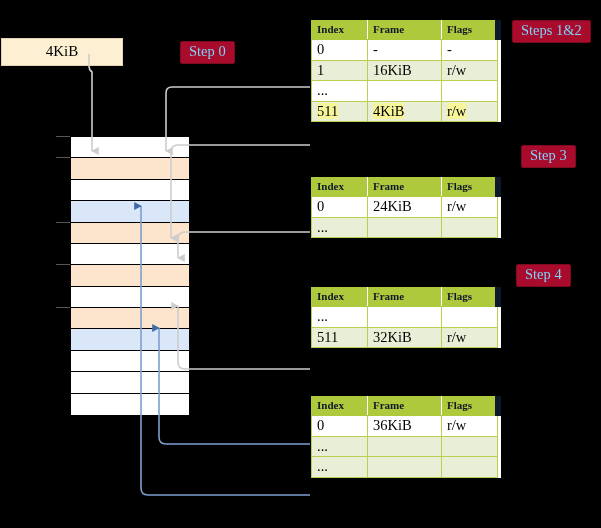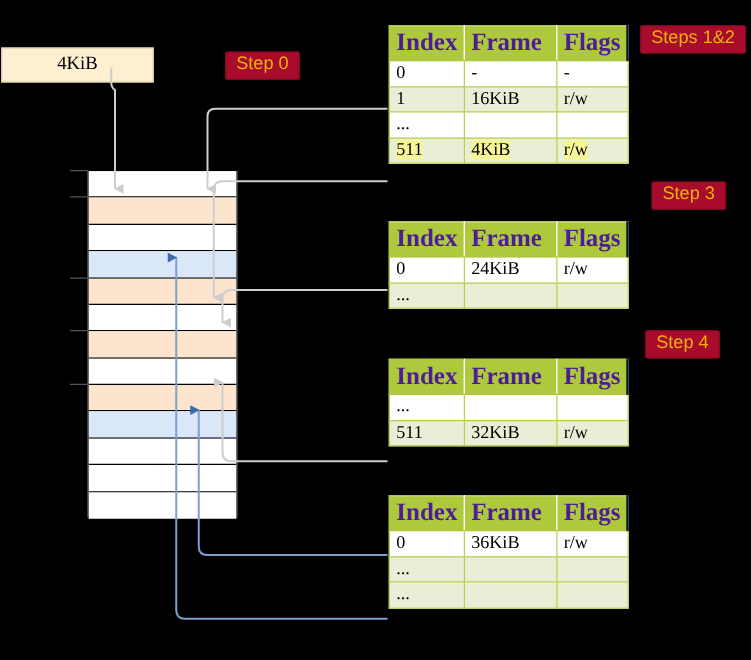--- a/index.html
+++ b/index.html
@@ -7,45 +7,45 @@
        font-family:"Liberation Serif","DejaVu Serif",serif;color:#000;}
   #stage{position:absolute;left:0;top:0;width:601px;height:528px;}
 
   
   .ptable{position:absolute;border-collapse:collapse;
           border:1px solid #cfcfcf;background:#fff;
           font-size:14.5px;line-height:1;}
   .ptable td,.ptable th{border:1px solid #b9cf4e;padding:2px 5px 3px 5px;
           text-align:left;vertical-align:middle;height:19px;box-sizing:border-box;
           font-weight:normal;white-space:nowrap;}
-  .ptable th{background:#aec93c;color:#4c1d95;font-weight:bold;
+  .ptable th{background:#aec93c;color:#0f172a;font-weight:bold;
           border-color:#aec93c;border-right:1px solid #ffffff;
-          font-size:20px;padding-top:3px;padding-bottom:4px;}
-  .ptable th:last-child{border-right:2px solid #0f172a;}
+          font-size:11px;padding-top:3px;padding-bottom:4px;}
+  .ptable th:last-child{border-right:6px solid #0f172a;}
   .ptable tr.alt td{background:#e9eed6;}
   .ptable tr.plain td{background:#ffffff;}
   .ptable td.hl span{background:#f7f59a;}
   .col-i{width:56px;}
   .col-f{width:74px;}
   .col-g{width:56px;}
 
   
   #memcol{position:absolute;left:70px;top:136px;width:120px;height:278px;
           border:1.5px solid #000;box-sizing:border-box;background:#fff;}
   .mrow{position:absolute;left:0;width:100%;box-sizing:border-box;
         border-bottom:1.5px solid #000;}
   .mrow.last{border-bottom:none;}
   .mrow.white{background:#ffffff;}
   .mrow.orange{background:#fde4cd;}
   .mrow.blue{background:#d9e7f8;}
   .tick{position:absolute;width:14px;height:0;border-top:1.5px solid #555;}
 
   
-  .badge{position:absolute;background:#a80b2b;color:#eab308;
-         font-family:Liberation Sans, sans-serif;
+  .badge{position:absolute;background:#a80b2b;color:#7dd3fc;
+         font-family:Liberation Serif, serif;
          font-size:14.5px;padding:2px 8px 3px 8px;border-radius:2px;
          border:1px solid #7d0a20;white-space:nowrap;line-height:1.1;}
   .cream{position:absolute;background:#fcefd2;border:1px solid #e2d4b3;
          color:#000;font-size:15px;text-align:center;line-height:1;
          padding:5px 0 6px 0;white-space:nowrap;}
 
   svg#wires{position:absolute;left:0;top:0;width:601px;height:528px;
             pointer-events:none;}
 </style>
 </head>

